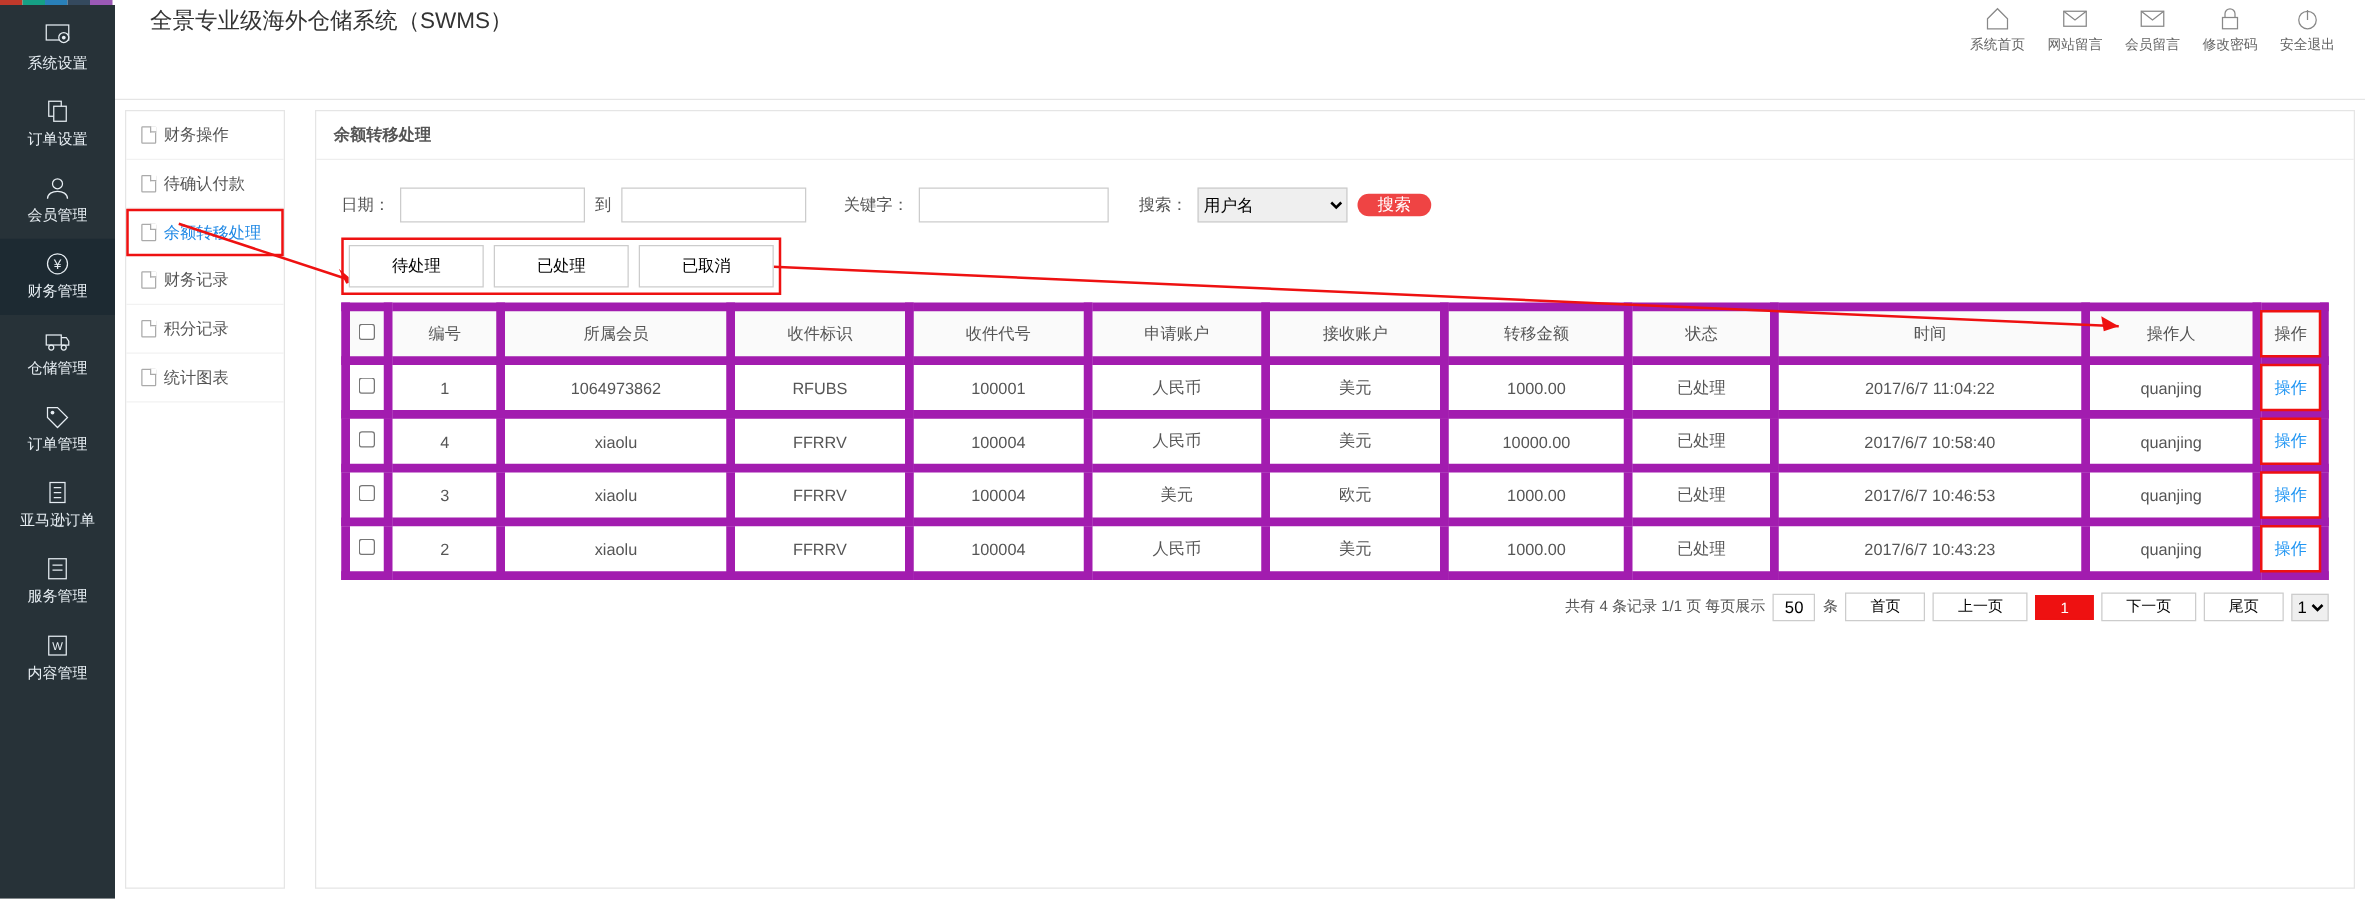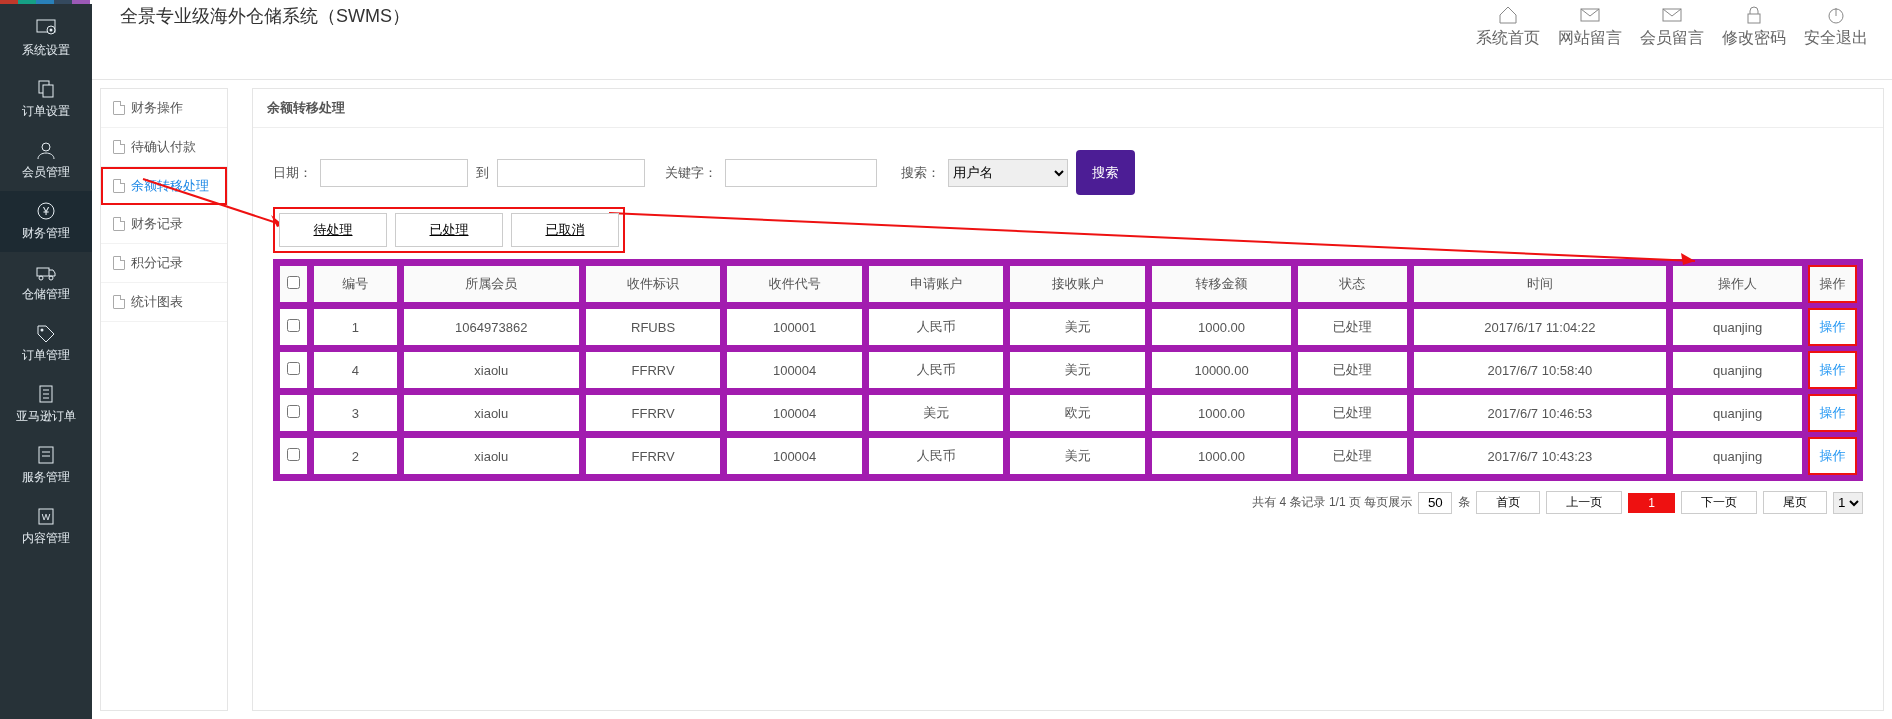--- a/index.html
+++ b/index.html
@@ -13,41 +13,41 @@
 
 .sidebar { width: 92px; background: #273238; color: #e6edf2; display:flex; flex-direction:column; align-items:center; padding-top:4px;}
 .side-item { width:100%; text-align:center; padding:10px 2px; cursor:pointer; font-size:12px;}
 .side-item.active { background:#1d2a32; }
 .side-item .ico { display:block; margin:0 auto 4px; }
 
 .main { flex:1; display:flex; flex-direction:column; }
 .header { height:76px; border-bottom:1px solid #e5e5e5; display:flex; justify-content:space-between; padding:0 24px 0 28px;}
 .header h1 { font-size:18px; font-weight:400; color:#333; }
 .header-actions { display:flex; gap:18px; }
-.header-actions .hact { text-align:center; font-size:16px; color:#666; cursor:pointer;}
+.header-actions .hact { text-align:center; font-size:11px; color:#666; cursor:pointer;}
 .header-actions .hact .hico { display:block; margin:0 auto 2px; width:22px; height:22px; }
 
 .body { flex:1; display:flex; padding:8px; gap:24px; }
 .subnav { width:128px; border:1px solid #e5e5e5; background:#fff; }
 .subnav .sn-item { padding:10px 12px; font-size:13px; color:#555; border-bottom:1px solid #f2f2f2; display:flex; align-items:center; gap:6px; cursor:pointer;}
 .subnav .sn-item.active { color:#1e88e5; border:2px solid #e11; padding:8px 10px; }
 .file-icon { width:12px; height:14px; border:1px solid #aaa; border-radius:1px; position:relative; display:inline-block;}
 .file-icon::after{content:"";position:absolute;top:-1px;right:-1px;width:4px;height:4px;background:#fff;border-left:1px solid #aaa;border-bottom:1px solid #aaa;}
 
 .content { flex:1; border:1px solid #e5e5e5; background:#fff; display:flex; flex-direction:column;}
 .crumb { padding:10px 14px; border-bottom:1px solid #eee; font-weight:bold; font-size:13px;}
 .filters { padding:22px 20px 10px; display:flex; align-items:center; gap:8px; font-size:13px;}
 .filters input[type=text] { height:28px; border:1px solid #ccc; padding:0 6px; }
 .filters .w150{width:148px}.filters .w160{width:152px}
 .filters select { height:28px; border:1px solid #ccc; width:120px;}
-.btn-search { background:#4c1d95; color:#fff; border:none; height:45px; padding:0 16px; border-radius:4px; cursor:pointer;}
+.btn-search { background:#ef4444; color:#fff; border:none; height:18px; padding:0 16px; border-radius:14px; cursor:pointer;}
 
 .tabs-wrap { padding:2px 20px 0; position:relative;}
 .tabs { display:flex; gap:8px; border:2px solid #e11; padding:4px; width:fit-content; position:relative;}
-.tabbtn { width:108px; height:34px; border:1px solid #ccc; background:#fff; cursor:pointer; font-size:13px;text-decoration:underline;}
+.tabbtn { width:108px; height:34px; border:1px solid #ccc; background:#fff; cursor:pointer; font-size:13px;}
 
 .table-wrap { padding:6px 20px 0; }
 table { width:100%; border-collapse:collapse; border:1px solid #e5e5e5; font-size:13px;}
 th, td { border:7px solid #a21caf; padding:9px 6px; text-align:center; color:#555;}
 th { background:#fafafa; font-weight:normal;}
 .op-col, .op-cell { position:relative;}
 .op-cell a { color:#2196f3; text-decoration:none;}
 .op-highlight { position:absolute; top:-1px; bottom:-1px; left:-1px; right:-1px; border:2px solid #e11; pointer-events:none;}
 
 .pager { padding:10px 20px; display:flex; justify-content:flex-end; align-items:center; gap:6px; font-size:12px; color:#555;}
@@ -216,21 +216,21 @@
           <polygon points="1086,52 1072,44 1074,56" fill="#e11"></polygon>
         </svg>
 
         <div class="crumb">余额转移处理</div>
 
         <div class="filters">
           <span>日期：</span>
           <input type="text" class="w150" style="">
           <span>到</span>
           <input type="text" class="w150" style="">
-          <span style="margin-left:12px">关键字：</span>
+          <span style="margin-left:22px">关键字：</span>
           <input type="text" class="w160" style="">
           <span style="margin-left:16px">搜索：</span>
           <select><option>用户名</option></select>
           <button class="btn-search">搜索</button>
         </div>
 
         <div class="tabs-wrap">
           <div class="tabs">
             <button class="tabbtn">待处理</button>
             <button class="tabbtn">已处理</button>
@@ -260,21 +260,21 @@
                 <tr>
                   <td><input type="checkbox" style=""></td>
                   <td>1</td>
                   <td>1064973862</td>
                   <td>RFUBS</td>
                   <td>100001</td>
                   <td>人民币</td>
                   <td>美元</td>
                   <td>1000.00</td>
                   <td>已处理</td>
-                  <td>2017/6/17 11:04:22</td>
+                  <td>2017/6/7 11:04:22</td>
                   <td>quanjing</td>
                   <td class="op-cell"><a href="#">操作</a><span class="op-highlight"></span></td>
                 </tr>
                 <tr>
                   <td><input type="checkbox" style=""></td>
                   <td>4</td>
                   <td>xiaolu</td>
                   <td>FFRRV</td>
                   <td>100004</td>
                   <td>人民币</td>

